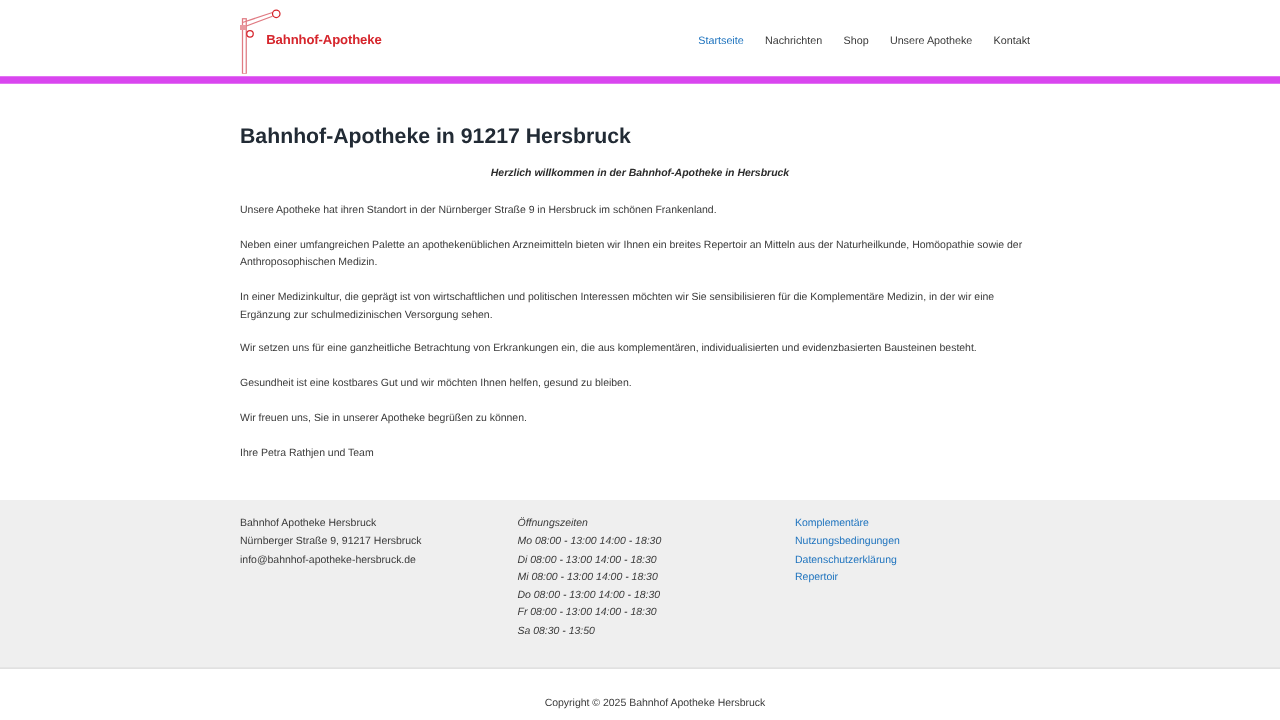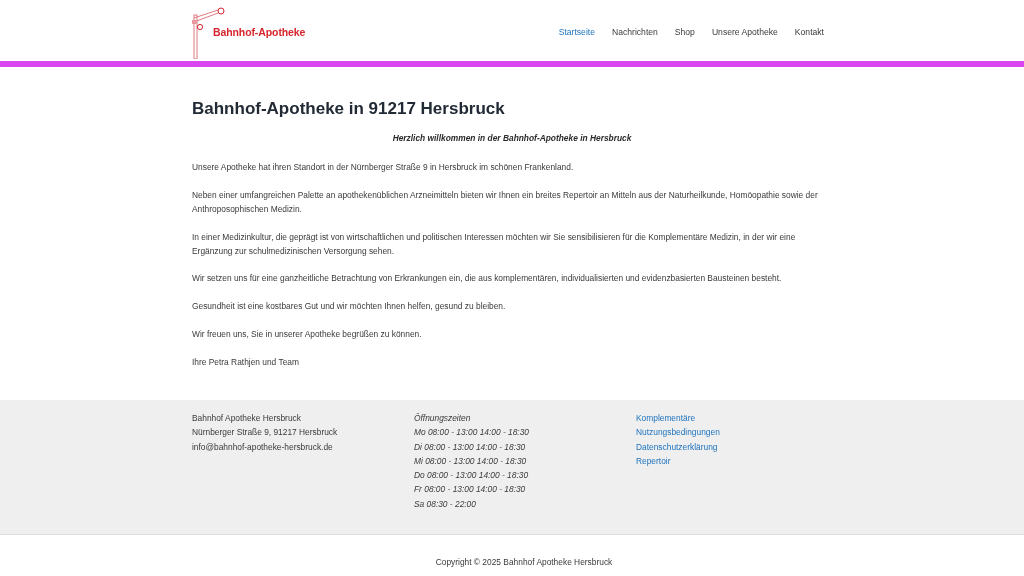--- a/index.html
+++ b/index.html
@@ -105,21 +105,21 @@
     <div>Nürnberger Straße 9, 91217 Hersbruck</div>
     <div>info@bahnhof-apotheke-hersbruck.de</div>
   </div>
   <div class="fcol c2">
     <div>Öffnungszeiten</div>
     <div>Mo 08:00 - 13:00 14:00 - 18:30</div>
     <div>Di 08:00 - 13:00 14:00 - 18:30</div>
     <div>Mi 08:00 - 13:00 14:00 - 18:30</div>
     <div>Do 08:00 - 13:00 14:00 - 18:30</div>
     <div>Fr 08:00 - 13:00 14:00 - 18:30</div>
-    <div>Sa 08:30 - 22:00</div>
+    <div>Sa 08:30 - 13:50</div>
   </div>
   <div class="fcol c3">
     <a>Komplementäre</a>
     <a>Nutzungsbedingungen</a>
     <a>Datenschutzerklärung</a>
     <a>Repertoir</a>
   </div>
 </div>
 
 <div class="copyright">Copyright © 2025 Bahnhof Apotheke Hersbruck</div>

